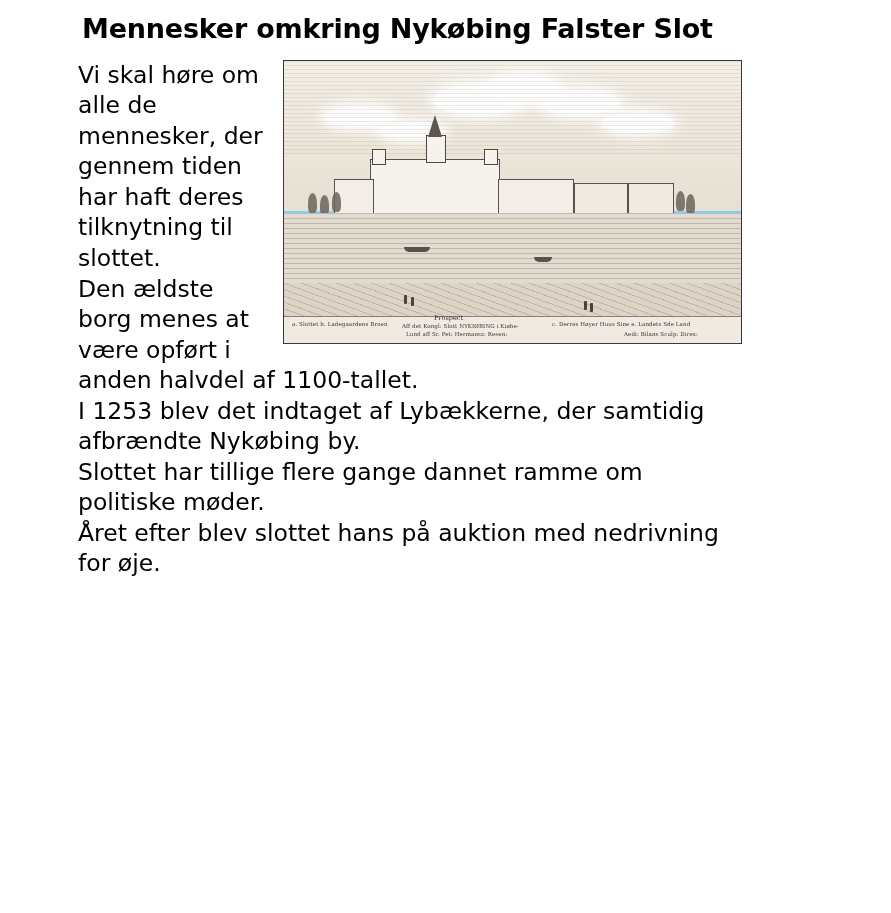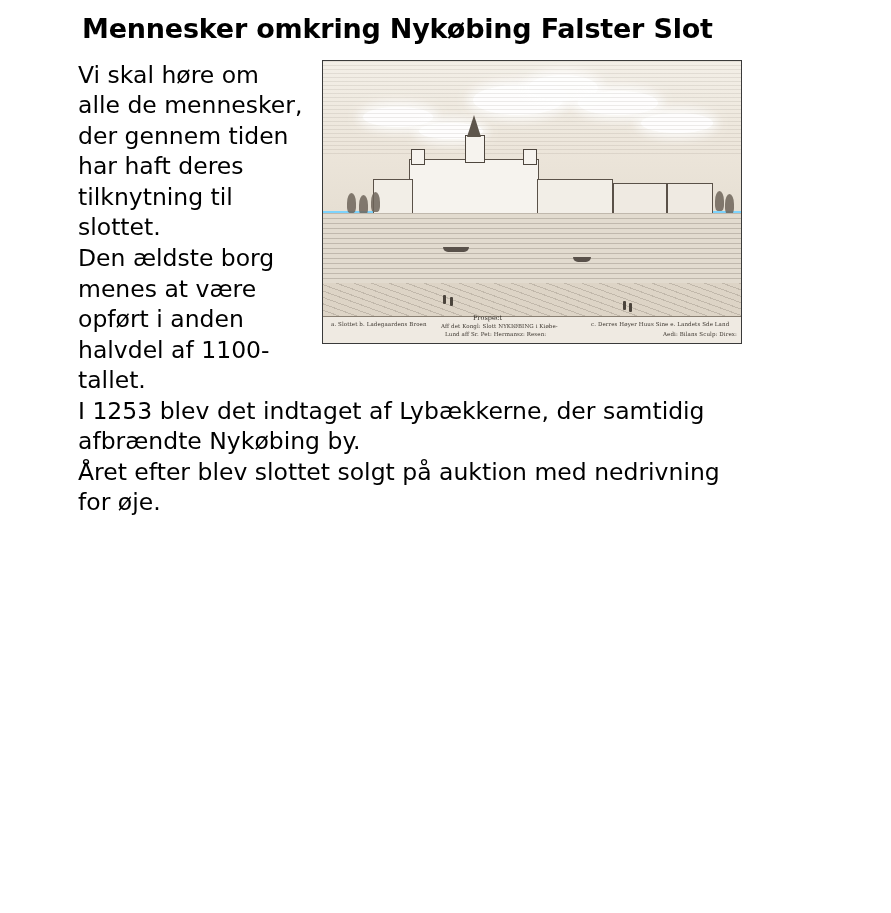--- a/index.html
+++ b/index.html
@@ -39,20 +39,21 @@
   
   .illus {
     float: right;
     width: 418px;
     height: 282px;
     margin: 4px 0 6px 16px;
     border: 1px solid #3a3a3a;
     position: relative;
     overflow: hidden;
     background: #7dd3fc;
+    padding-left: 39px;
   }
   .illus .sky {
     position: absolute;
     left: 0; right: 0; top: 0;
     height: 150px;
     background: linear-gradient(#f3efe7 0%, #ece5da 60%, #e6dfd3 100%);
   }
   .illus .cloud {
     position: absolute;
     background: #ffffff;
@@ -231,15 +232,16 @@
       <div class="cap-title" style="left:150px; bottom:20px;">Prospect</div>
       <div class="cap-txt" style="left:118px; bottom:13px;">Aff det Kongl: Slott NYKIØBING i Kiøbe-</div>
       <div class="cap-txt" style="left:122px; bottom:5px;">Lund aff Sr. Pet: Hermansz: Resen:</div>
       <div class="cap-txt" style="left:268px; bottom:15px;">c. Derres Høyer Huus Sine   e. Landets Sde Land</div>
       <div class="cap-txt" style="left:340px; bottom:5px;">Aedi: Bilans Sculp: Direx:</div>
     </figure>
 
     <p class="para">Vi skal høre om alle de mennesker, der gennem tiden har haft deres tilknytning til slottet.</p>
     <p class="para">Den ældste borg menes at være opført i anden halvdel af 1100-tallet.</p>
     <p class="para">I 1253 blev det indtaget af Lybækkerne, der samtidig afbrændte Nykøbing by.</p>
-    <p class="para">Året efter blev slottet solgt på auktion med nedrivning for øje.</p>
+    <p class="para">Slottet har tillige flere gange dannet ramme om politiske møder.</p>
+    <p class="para">Året efter blev slottet hans på auktion med nedrivning for øje.</p>
   </div>
 </div>
 
 </body></html>

